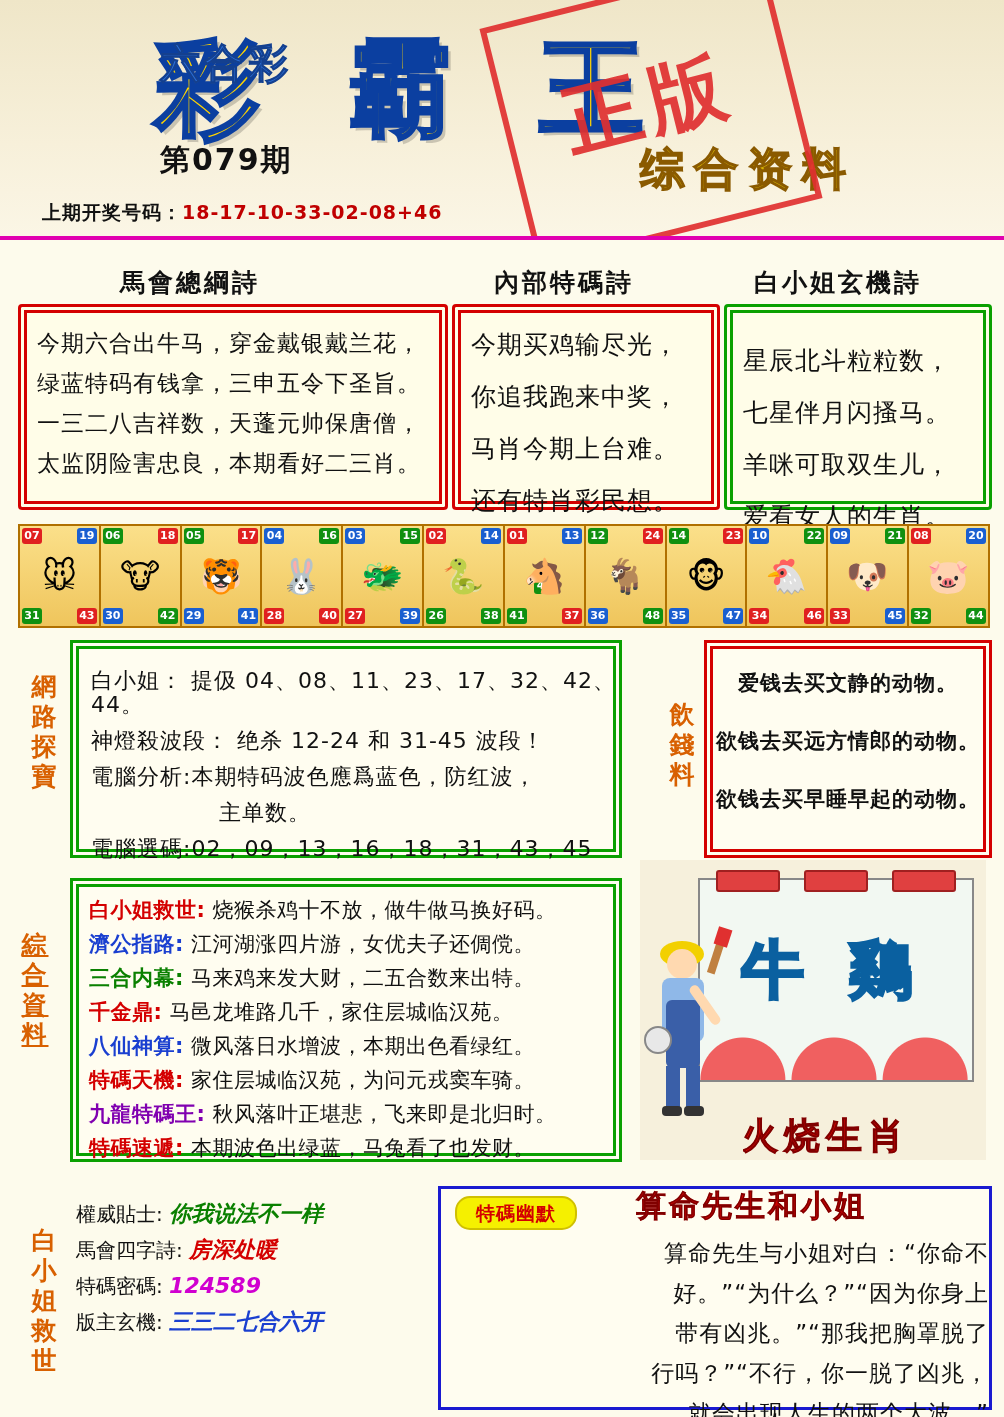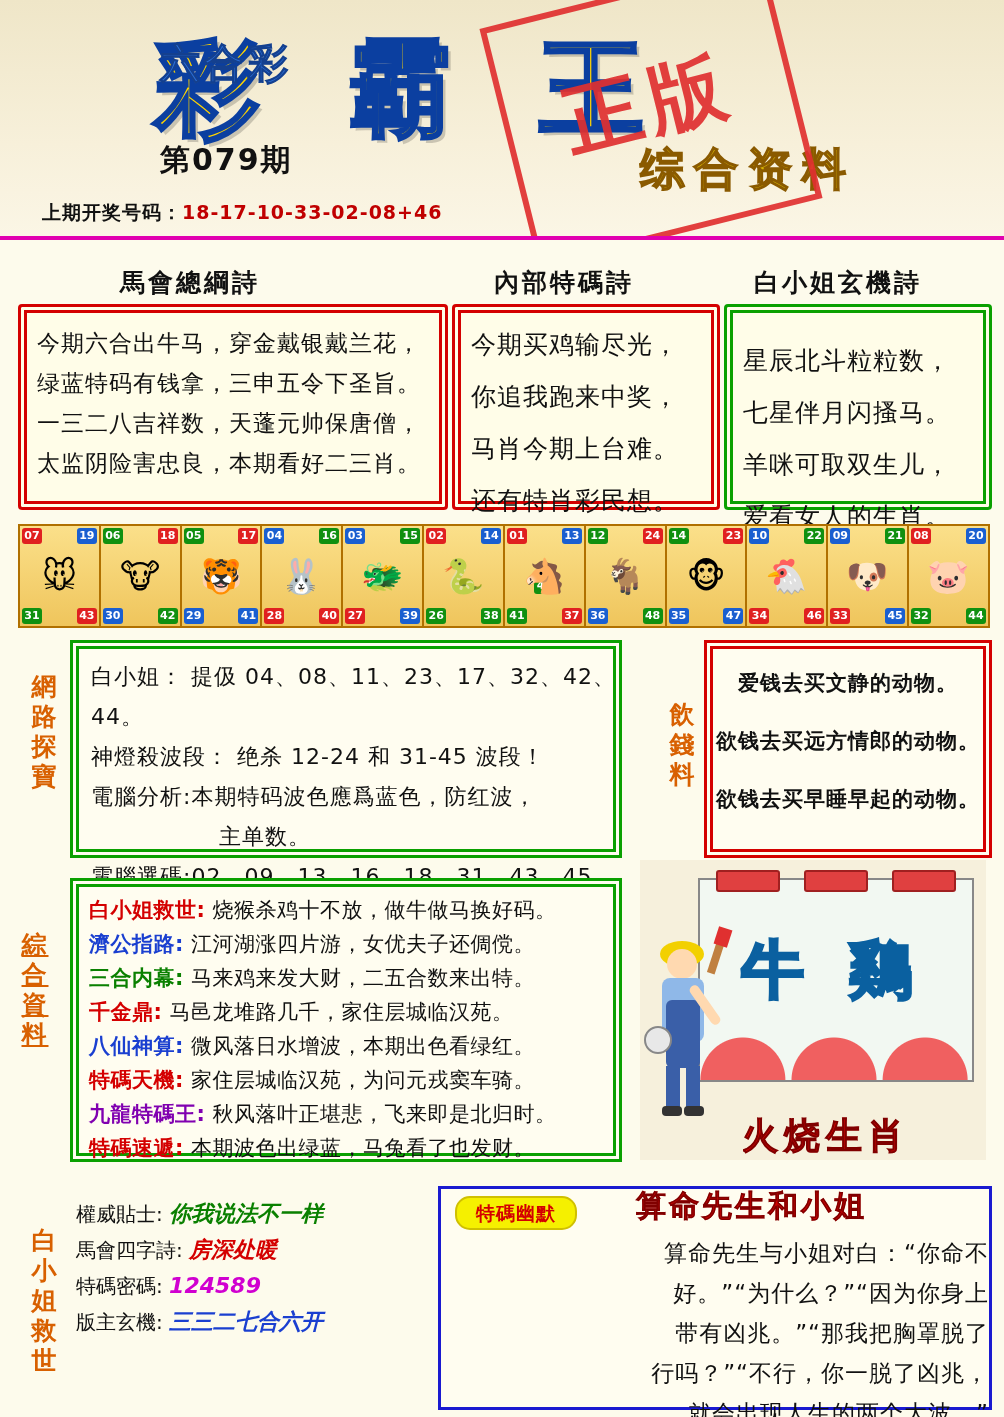--- a/index.html
+++ b/index.html
@@ -54,21 +54,21 @@
   .num{position:absolute;width:20px;height:16px;font-size:11px;font-weight:bold;color:#fff;text-align:center;line-height:16px;border-radius:3px;}
   .n-tl{left:2px;top:2px;}
   .n-tr{right:2px;top:2px;}
   .n-bl{left:2px;bottom:2px;}
   .n-br{right:2px;bottom:2px;}
   .n-mid{left:50%;top:52px;transform:translateX(-50%);}
   
   .vlabel{position:absolute;width:46px;text-align:center;font-size:25px;font-weight:bold;color:#d86000;line-height:30px;letter-spacing:2px;}
   .box-green{position:absolute;background:#fffdf0;border:3px solid #0aa000;box-shadow:inset 0 0 0 3px #fffdf0, inset 0 0 0 6px #0aa000;}
   .box-red{position:absolute;background:#fffdf0;border:3px solid #d40000;box-shadow:inset 0 0 0 3px #fffdf0, inset 0 0 0 6px #d40000;}
-  .row{font-size:22px;color:#111;line-height:40px;letter-spacing:1px;}
+  .row{font-size:22px;color:#111;line-height:24px;letter-spacing:1px;margin-top:12px;}
   
   .moneyline{font-size:21px;font-weight:bold;color:#111;text-align:center;letter-spacing:1px;}
   
   .cz-row{font-size:21px;line-height:34px;color:#111;letter-spacing:.5px;}
   .cz-key{color:#d40000;font-weight:bold;}
   .cz-key.blue{color:#1a3fd0;}
   .cz-key.green{color:#0a8000;}
   .cz-key.purple{color:#8000b0;}
   
   .paint-wrap{position:absolute;left:640px;top:860px;width:346px;height:300px;background:#f6f0dc;}

